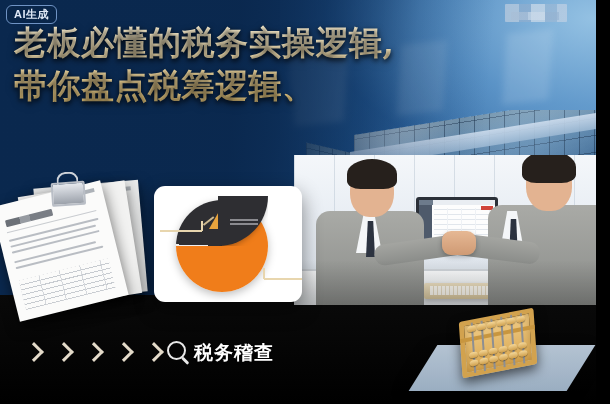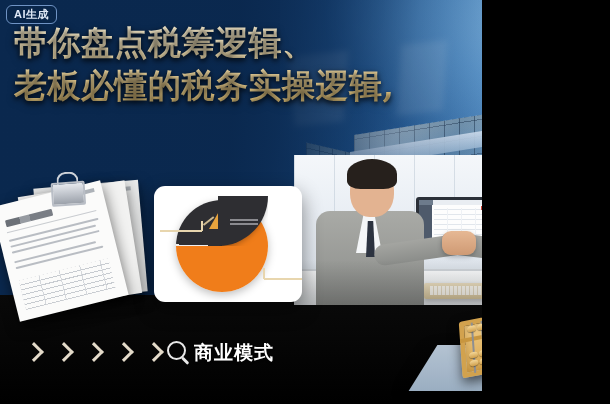--- a/index.html
+++ b/index.html
@@ -1,20 +1,20 @@
 <!DOCTYPE html>
 <html><head>
 <meta charset="utf-8">
 <style>
   html,body{margin:0;padding:0;background:#000;}
   body{font-family:"Liberation Sans","DejaVu Sans",sans-serif;}
 
   .poster{
     position:relative;
-    width:482px;height:404px;
+    width:596px;height:404px;
     overflow:hidden;
     background:#0369a1;
   }
 
   
   .hero{
     position:absolute;left:0;top:0;width:610px;height:300px;
     background:
       linear-gradient(100deg,
         #0b2950 0%, #0d2d56 28%, #123766 45%,
@@ -348,22 +348,22 @@
       <div class="bld-cap"></div>
     </div>
 
     <div class="hero-veil"></div>
     <div class="watermark"></div>
   </div>
 
   <div class="ai-badge">AI生成</div>
 
   <div class="title">
+    <div>老板必懂的税务实操逻辑,</div>
     <div>带你盘点税筹逻辑、</div>
-    <div>老板必懂的税务实操逻辑,</div>
   </div>
 
   <div class="photo">
     <div class="office-bg"></div>
     <div class="desk"></div>
 
     <div class="laptop">
       <div class="screen">
         <div class="ui">
           <div class="bar"></div>
@@ -472,16 +472,16 @@
     <span class="chev"></span>
     <span class="chev"></span>
     <span class="chev"></span>
   </div>
 
   <div class="search-tag">
     <span class="mag">
       <span class="ring"></span>
       <span class="handle"></span>
     </span>
-    <span class="search-label">商业模式</span>
+    <span class="search-label">税务稽查</span>
   </div>
 
 </div>
 
 </body></html>

